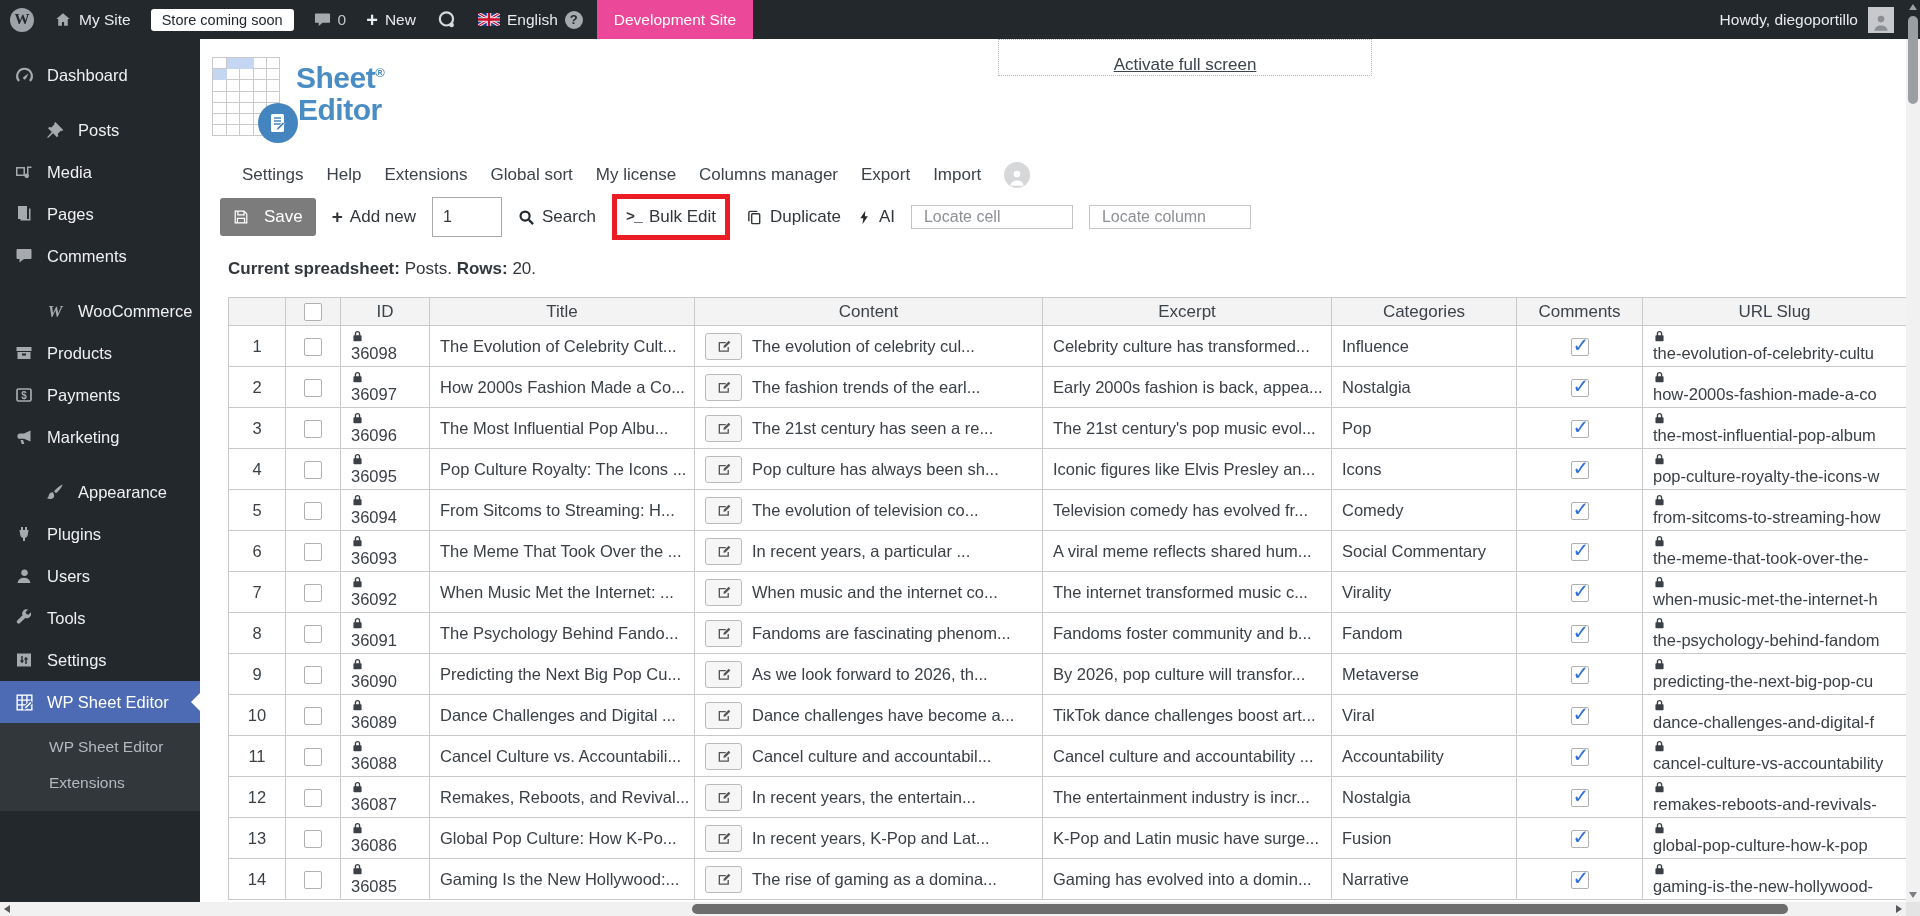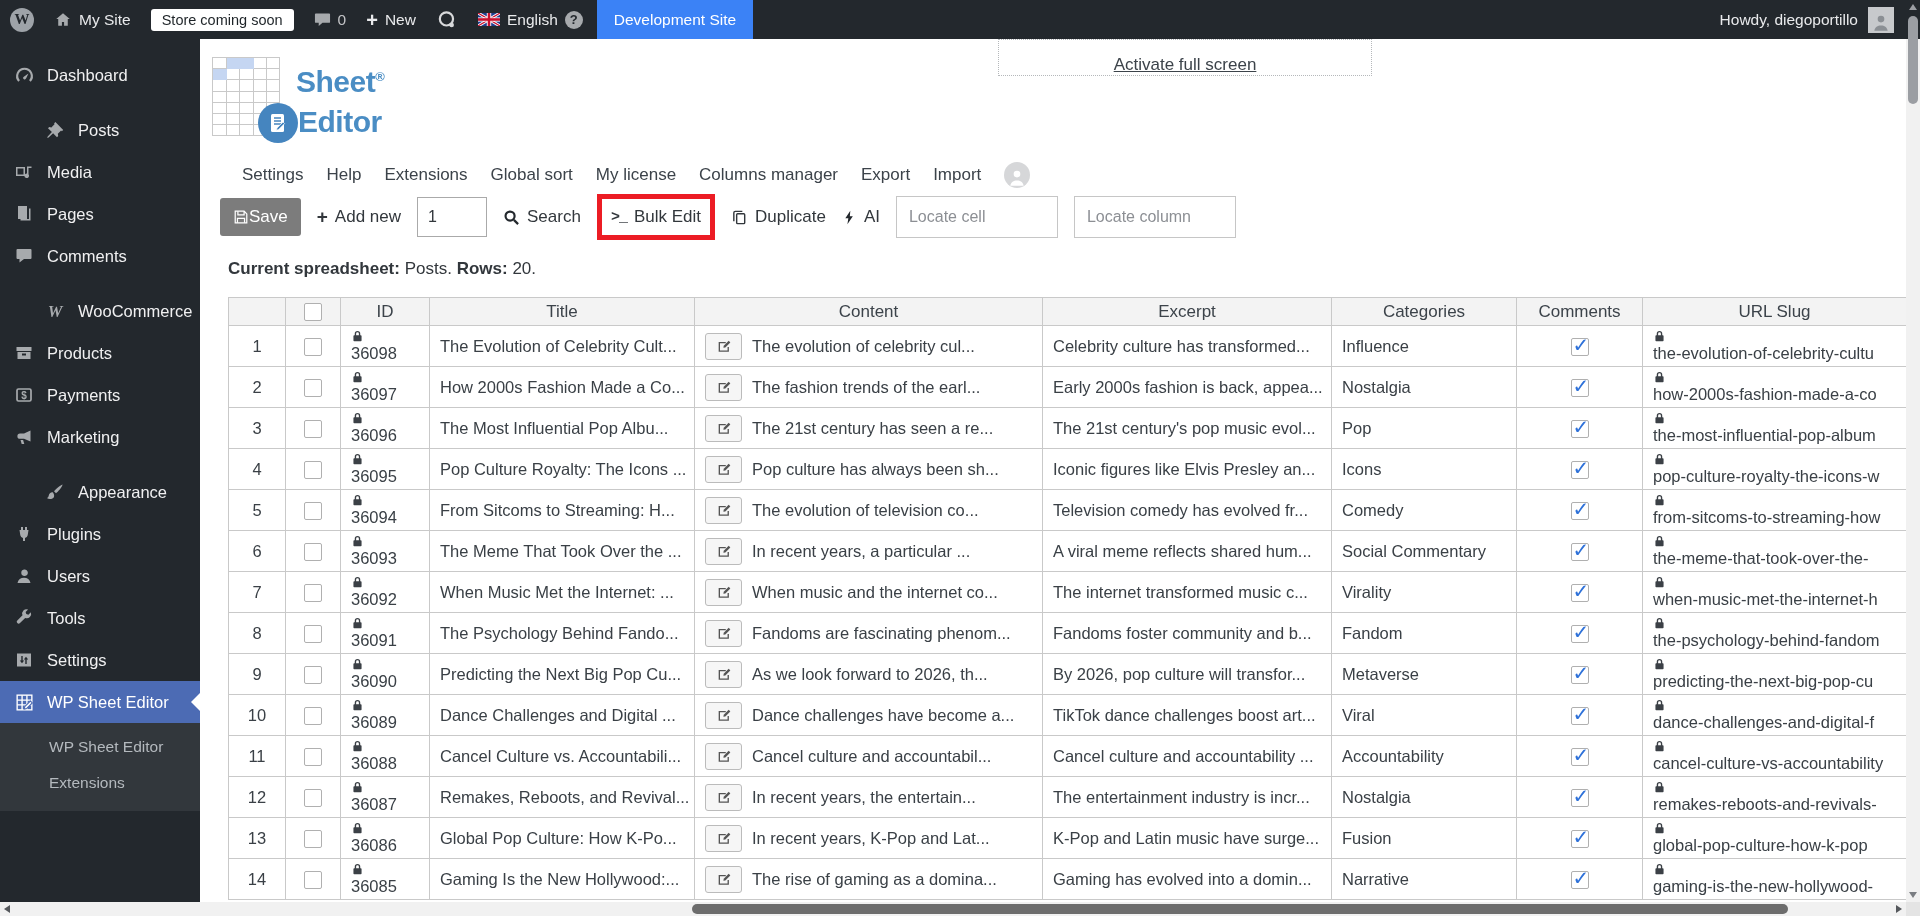--- a/index.html
+++ b/index.html
@@ -8,21 +8,21 @@
 
   
   #admin-bar { position:absolute; top:0; left:0; width:1920px; height:39px; background:#23282d; color:#e9eaec;
     display:flex; align-items:center; font-size:15.5px; z-index:50; }
   .ab-item { display:flex; align-items:center; gap:7px; padding:0 10px; height:39px; cursor:pointer; }
   .wp-circle { width:24px; height:24px; border-radius:50%; background:#9ea3a8; color:#23282d; font-weight:bold;
     display:inline-flex; align-items:center; justify-content:center; font-size:15px; font-family:"Liberation Serif",serif; }
   .ab-badge { background:#fff; color:#1d2327; border-radius:3px; padding:3px 11px; font-size:14.5px; }
   .ab-count { color:#c3c4c7; }
   .ab-plus { font-size:20px; font-weight:bold; line-height:1; }
-  .env-badge { background:#3b82f6; color:#fff; padding:0 17px; height:39px; display:flex; align-items:center; margin-left:4px; }
+  .env-badge { background:#ec4899; color:#fff; padding:0 17px; height:39px; display:flex; align-items:center; margin-left:4px; }
   .ab-right { margin-left:auto; display:flex; align-items:center; gap:10px; padding-right:26px; }
   .q-circle { width:18px; height:18px; border-radius:50%; background:#a7aaad; color:#23282d; font-weight:bold; font-size:13px;
     display:inline-flex; align-items:center; justify-content:center; }
   .avatar { width:26px; height:26px; background:#c7c9cc; display:inline-flex; align-items:flex-end; justify-content:center; overflow:hidden; }
 
   
   #sidebar { position:absolute; top:39px; left:0; width:200px; height:877px; background:#23282d; color:#f0f0f1;
     font-size:16.5px; padding-top:15px; z-index:10; overflow:hidden; }
   .side-item { position:relative; display:flex; align-items:center; gap:12px; height:42px; padding-left:13px; cursor:pointer; }
   .side-item .s-icon { width:22px; height:22px; color:#a7aaad; flex:0 0 22px; display:inline-flex; align-items:center; justify-content:center; }
@@ -43,39 +43,39 @@
 
   
   #logo { position:absolute; left:12px; top:18px; width:260px; height:100px; }
   .logo-grid { position:absolute; left:0; top:0; width:68px; height:79px; border:1px solid #c9c9c9; background:#fff;
     background-image:
       repeating-linear-gradient(to bottom, transparent 0 10.2px, #c9c9c9 10.2px 11.2px),
       repeating-linear-gradient(to right, transparent 0 12.6px, #c9c9c9 12.6px 13.6px); }
   .logo-cell-blue { position:absolute; background:#c5d6f2; }
   .logo-circle { position:absolute; left:46px; top:46px; width:40px; height:40px; border-radius:50%;
     background:#4585bf; z-index:2; display:flex; align-items:center; justify-content:center; }
-  .logo-text { position:absolute; left:84px; top:0; color:#4a8dc4; font-weight:bold; font-size:30px; line-height:40px; letter-spacing:-.5px; }
+  .logo-text { position:absolute; left:84px; top:0; color:#4a8dc4; font-weight:bold; font-size:30px; line-height:32px; letter-spacing:-.5px; }
   .logo-text sup { font-size:13px; }
 
   
   #plugin-menu { position:absolute; left:42px; top:121px; height:30px; display:flex; gap:23px; align-items:center;
     font-size:17px; color:#3c434a; }
   #plugin-menu span.mi { cursor:pointer; white-space:nowrap; }
   .menu-avatar { width:26px; height:26px; border-radius:50%; background:#d6d7d9; display:inline-flex;
     align-items:flex-end; justify-content:center; overflow:hidden; }
 
   
   #toolbar { position:absolute; left:20px; top:157px; height:42px; display:flex; align-items:center; gap:16px; }
   .btn-save { background:#7c7c7c; color:#fff; border:none; border-radius:3px; padding:9px 13px; font-size:17px;
-    display:inline-flex; align-items:center; gap:0; cursor:pointer; font-family:inherit; }
+    display:inline-flex; align-items:center; gap:15px; cursor:pointer; font-family:inherit; }
   .tb-link { display:inline-flex; align-items:center; gap:7px; color:#32373c; font-size:17px; cursor:pointer;
     background:none; border:none; font-family:inherit; white-space:nowrap; }
   .tb-prompt { font-weight:600; letter-spacing:-1px; font-family:"Liberation Mono",monospace; font-size:15px; }
   .num-input { width:70px; height:40px; border:1px solid #aaa; padding:0 10px; font-size:16px; font-family:inherit; color:#32373c; }
-  .locate-input { width:162px; height:42px; border:1px solid #c6c6c6; padding:0 12px; font-size:16px; font-family:inherit; color:#32373c; }
+  .locate-input { width:162px; height:24px; border:1px solid #c6c6c6; padding:0 12px; font-size:16px; font-family:inherit; color:#32373c; }
   .locate-input::placeholder { color:#8c8f94; }
   .red-box { border:5px solid #ec1c24; padding:8px 9px; margin:-12px 0; display:inline-flex; align-items:center; }
 
   
   #status-line { position:absolute; left:28px; top:220px; font-size:17px; color:#32373c; }
   #status-line b { font-weight:bold; }
 
   
   #sheet-table { position:absolute; left:28px; top:258px; width:1678px; border-collapse:collapse; table-layout:fixed; }
   #sheet-table th, #sheet-table td { border:1px solid #c9c9c9; white-space:nowrap; overflow:hidden; }

